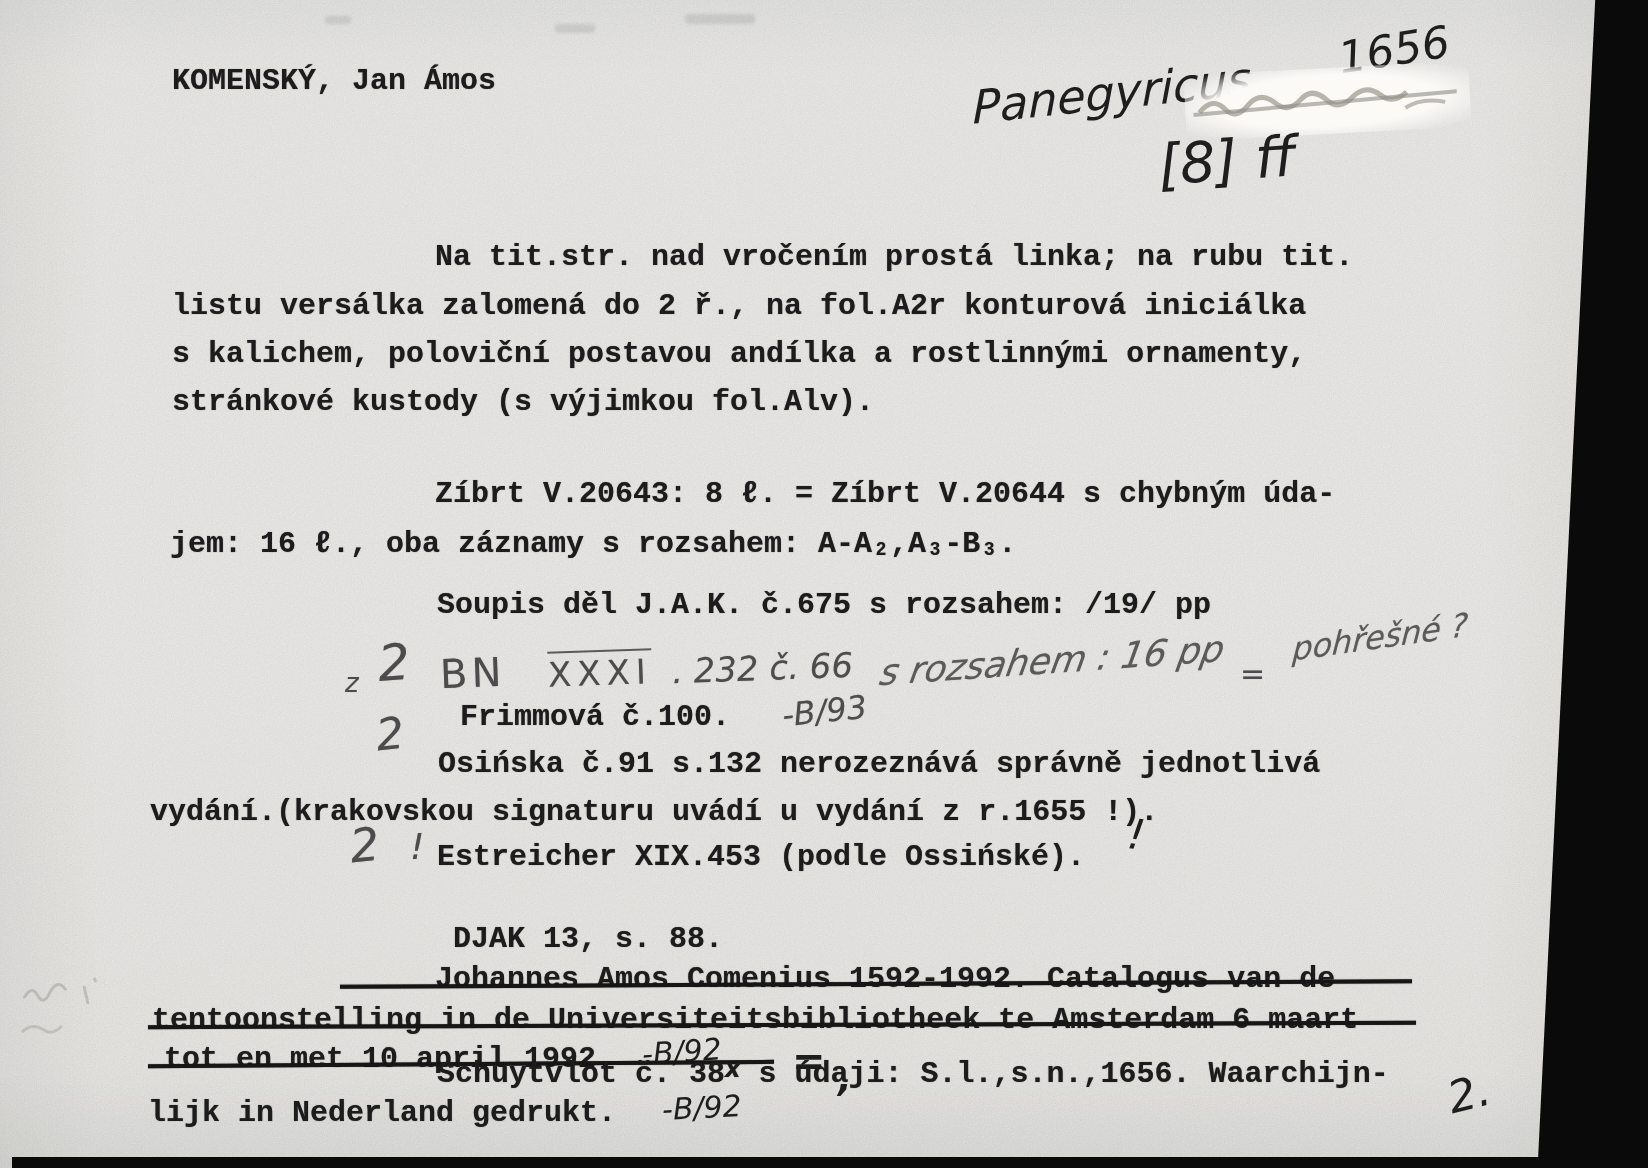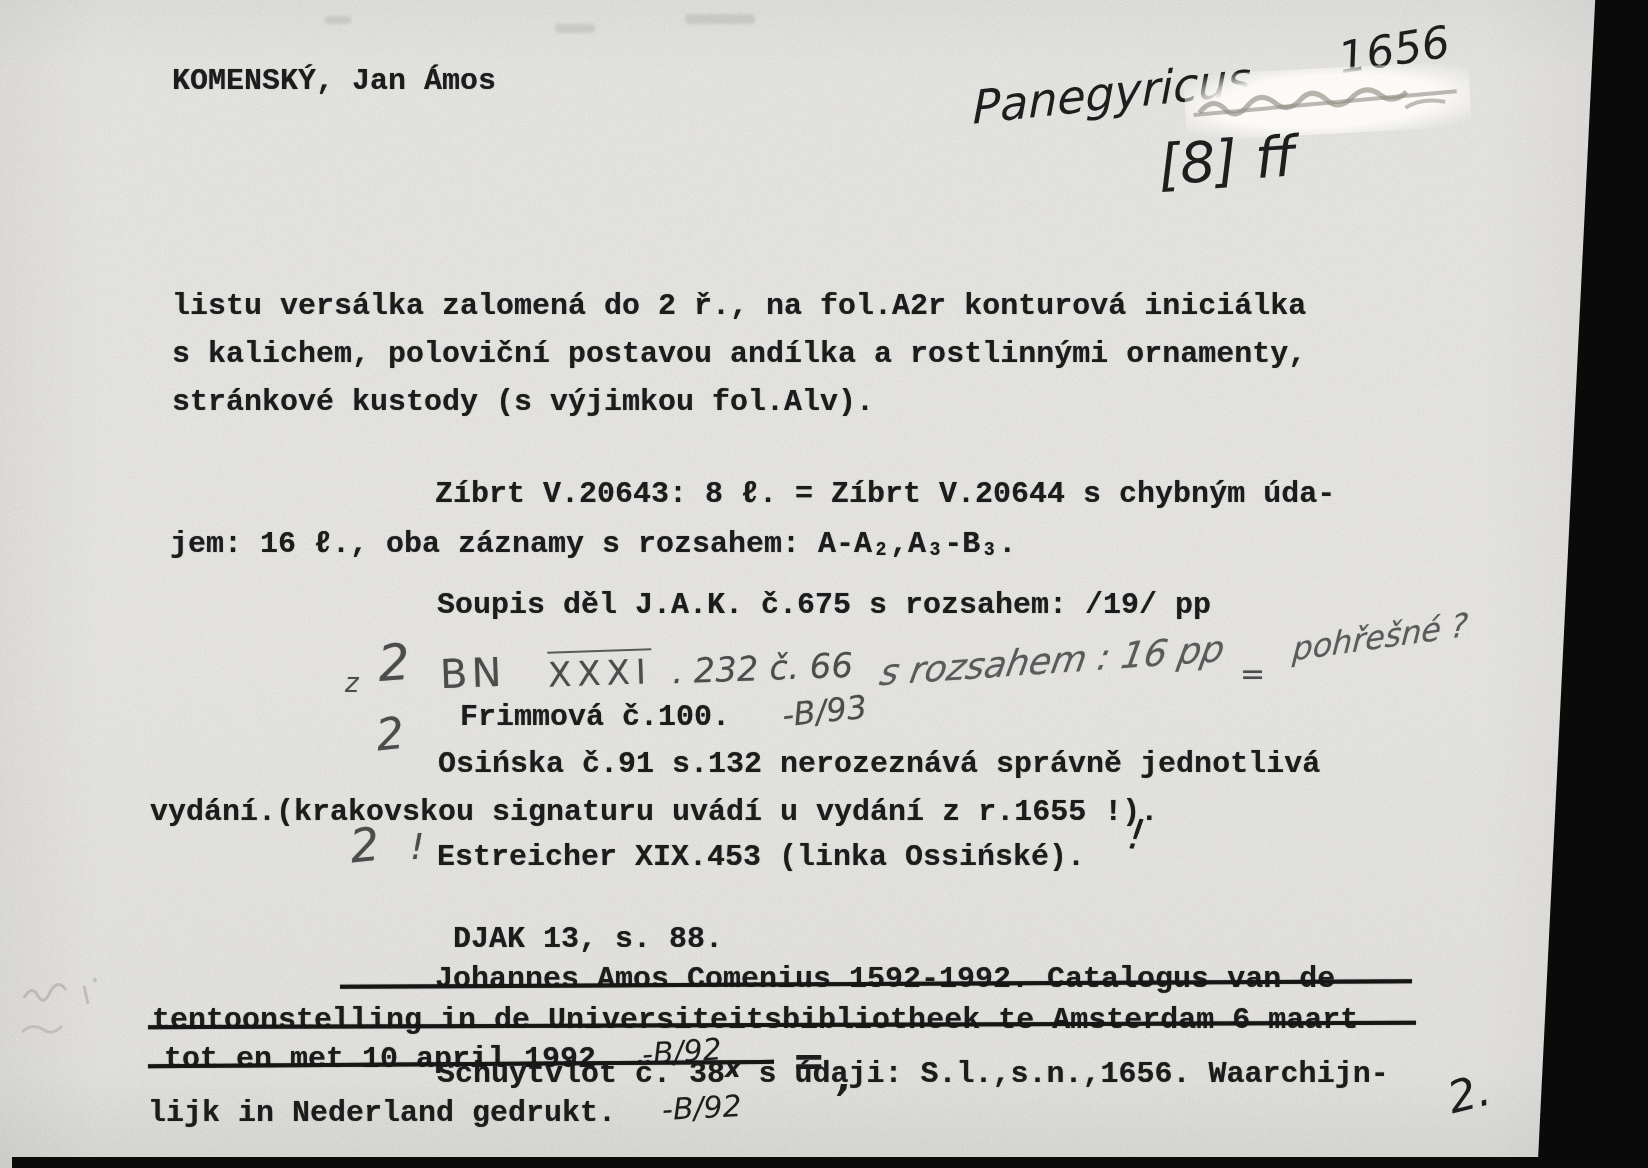--- a/index.html
+++ b/index.html
@@ -66,20 +66,21 @@
   <div class="erased">
     <svg width="285" height="66">
       <path d="M14 38 q14 -16 26 -2 q10 12 24 -4 q12 -12 26 0 q12 12 26 -2 q12 -12 26 2 q12 12 26 -2 q14 -12 28 0 q12 10 26 -2" fill="none" stroke="#a09c93" stroke-width="5" opacity="0.75"></path>
       <path d="M8 40 L272 30" stroke="#8f8c84" stroke-width="4" opacity="0.6"></path>
       <path d="M220 44 q16 -10 40 -4" fill="none" stroke="#97938a" stroke-width="4" opacity="0.6"></path>
     </svg>
   </div>
 
   <div class="hw" style="left:1158px;top:128px;font-size:56px;transform:rotate(-4deg);">[8] ff</div>
 
+  <div class="tw" style="left:435px;top:240px;">Na tit.str. nad vročením prostá linka; na rubu tit.</div>
   <div class="tw" style="left:172px;top:289px;">listu versálka zalomená do 2 ř., na fol.A2r konturová iniciálka</div>
   <div class="tw" style="left:172px;top:337px;">s kalichem, poloviční postavou andílka a rostlinnými ornamenty,</div>
   <div class="tw" style="left:172px;top:385px;">stránkové kustody (s výjimkou fol.Alv).</div>
 
   <div class="tw" style="left:435px;top:477px;">Zíbrt V.20643: 8 ℓ. = Zíbrt V.20644 s chybným úda-</div>
   <div class="tw" style="left:170px;top:527px;">jem: 16 ℓ., oba záznamy s rozsahem: A-A₂,A₃-B₃.</div>
 
   <div class="tw" style="left:437px;top:588px;">Soupis děl J.A.K. č.675 s rozsahem: /19/ pp</div>
 
   <div class="hw pencil" style="left:345px;top:668px;font-size:26px;">z</div>
@@ -93,21 +94,21 @@
 
   <div class="tw" style="left:460px;top:700px;">Frimmová č.100.</div>
   <div class="hw pencil" style="left:782px;top:692px;font-size:32px;transform:rotate(-6deg);">-B/93</div>
   <div class="hw pencil" style="left:376px;top:708px;font-size:44px;transform:rotate(-6deg);">2</div>
 
   <div class="tw" style="left:438px;top:747px;font-family:Liberation Mono, monospace;">Osińska č.91 s.132 nerozeznává správně jednotlivá</div>
   <div class="tw" style="left:150px;top:795px;">vydání.(krakovskou signaturu uvádí u vydání z r.1655 !).</div>
 
   <div class="hw pencil" style="left:350px;top:818px;font-size:46px;transform:rotate(-6deg);">2</div>
   <div class="hw pencil" style="left:410px;top:826px;font-size:36px;">!</div>
-  <div class="tw" style="left:437px;top:840px;">Estreicher XIX.453 (linka Ossińské).</div>
+  <div class="tw" style="left:437px;top:840px;">Estreicher XIX.453 (podle Ossińské).</div>
   <div class="hw" style="left:1128px;top:810px;font-size:42px;transform:rotate(8deg);">!</div>
 
   <div class="tw" style="left:453px;top:903px;margin-top:19px;">DJAK 13, s. 88.</div>
 
   <div class="tw" style="left:435px;top:962px;">Johannes Amos Comenius 1592-1992. Catalogus van de</div>
   <div class="tw" style="left:152px;top:1003px;">tentoonstelling in de Universiteitsbibliotheek te Amsterdam 6 maart</div>
   <div class="tw" style="left:164px;top:1042px;">tot en met 10 april 1992.</div>
   <div class="hw" style="left:642px;top:1034px;font-size:30px;transform:rotate(-4deg);">-B/92</div>
   <div class="hw" style="left:792px;top:1038px;font-size:40px;font-style:normal;font-weight:700;">=</div>
   <div class="hw" style="left:838px;top:1058px;font-size:36px;font-weight:700;">,</div>

